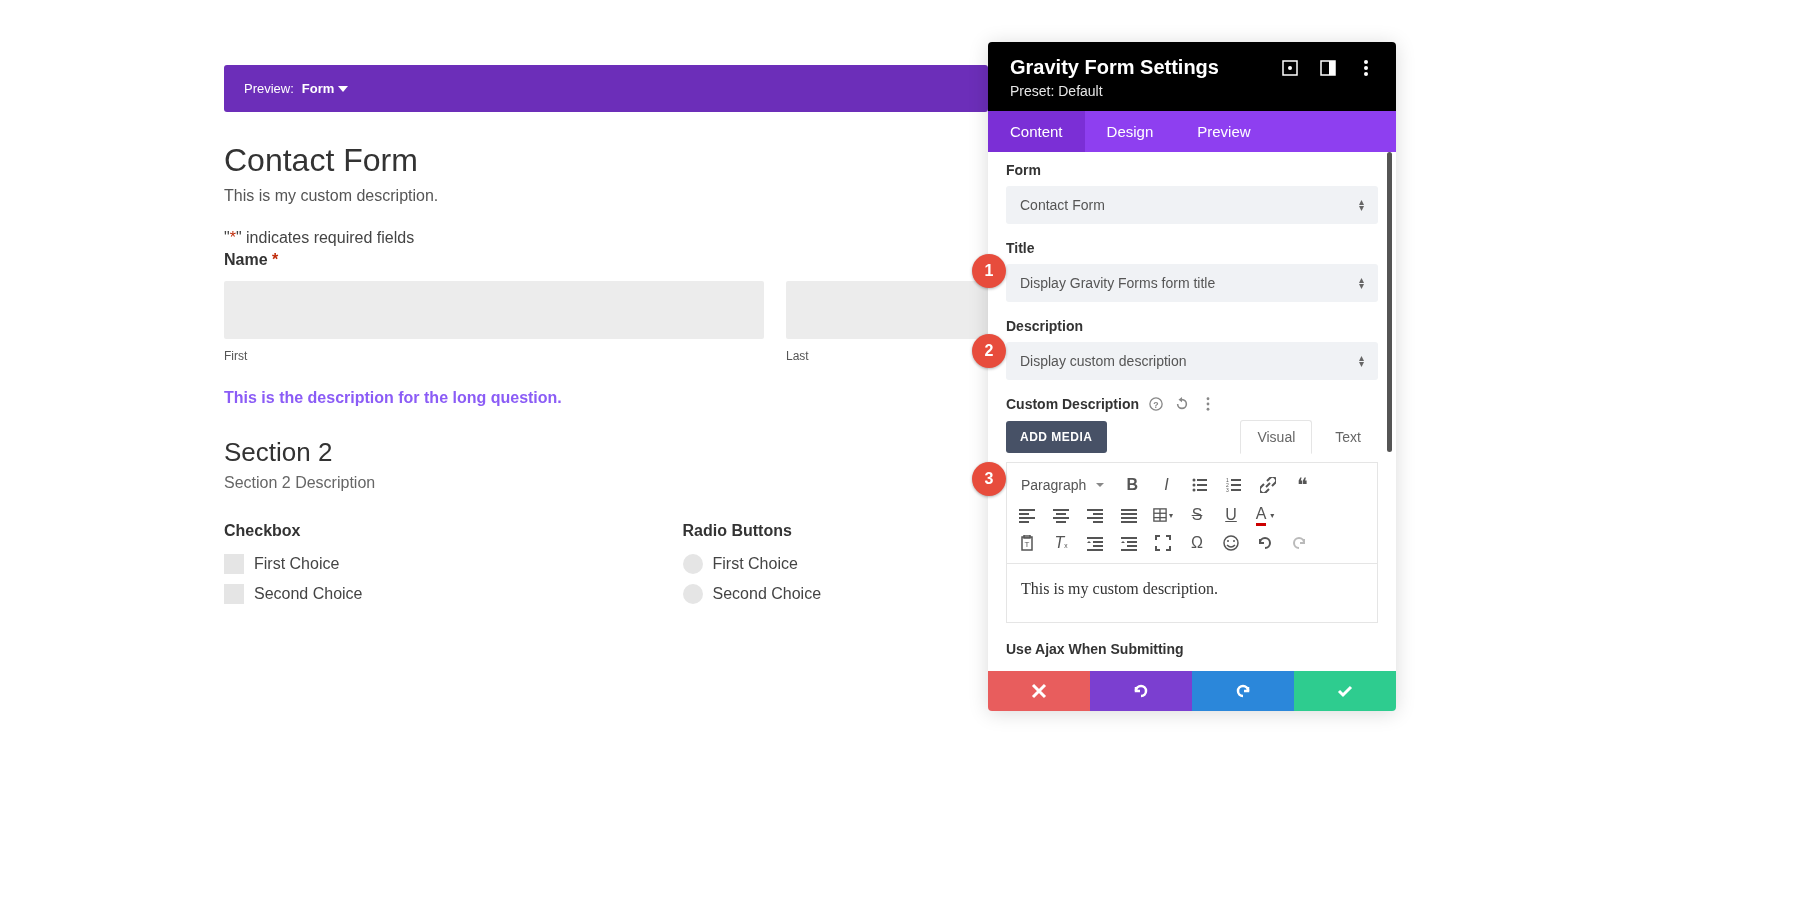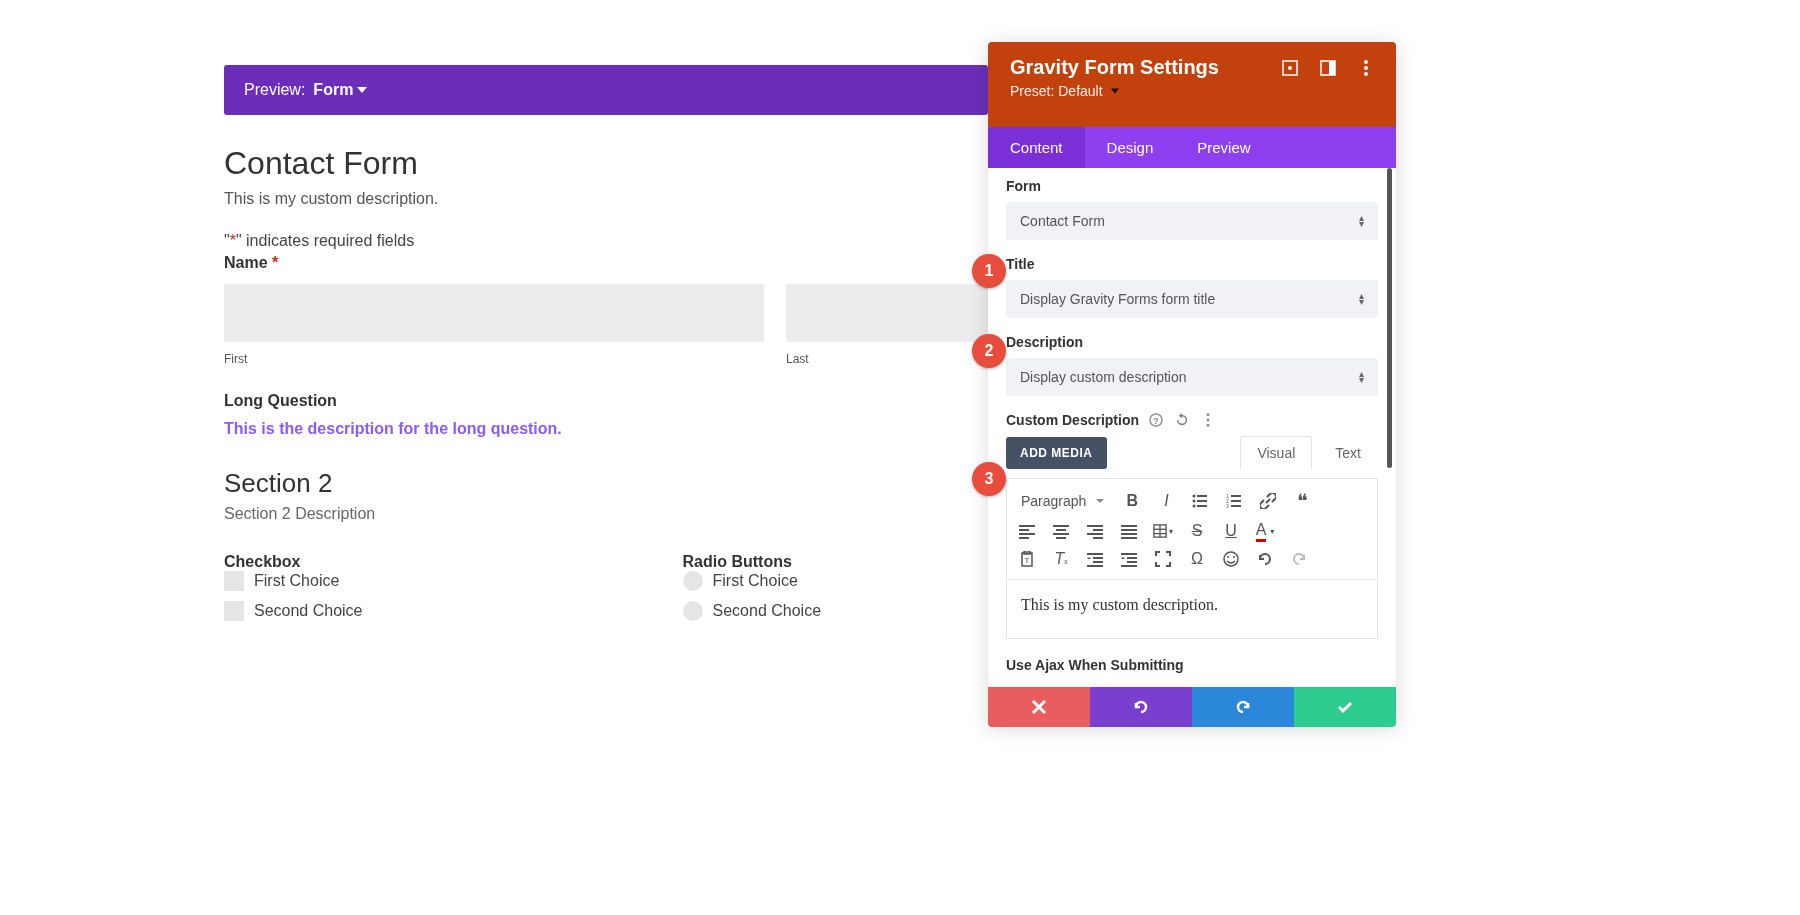--- a/index.html
+++ b/index.html
@@ -1,18 +1,18 @@
 <!DOCTYPE html>
 <html><head>
 <meta charset="utf-8">
 <style>
 * { box-sizing: border-box; margin: 0; padding: 0; }
 body { font-family: -apple-system, BlinkMacSystemFont, "Segoe UI", Helvetica, Arial, sans-serif; background: #fff; color: #333; }
 
-.preview-bar { background: #6C2EB9; color: #fff; padding: 16px 20px; margin: 65px 0 0 224px; width: 764px; border-radius: 3px; display: flex; align-items: center; font-size: 16px; }
+.preview-bar { background: #6C2EB9; color: #fff; padding: 16px 20px; margin: 65px 0 0 224px; width: 764px; border-radius: 3px; display: flex; align-items: center; font-size: 13px; }
 .preview-bar .label { margin-right: 8px; }
 .preview-bar .value { font-weight: 600; margin-right: 4px; }
 .preview-bar svg { width: 10px; height: 10px; fill: #fff; }
 
 .form-area { margin: 30px 0 0 224px; width: 1100px; }
 .form-title { font-size: 32px; font-weight: 400; color: #333; margin-bottom: 8px; }
 .form-desc { color: #555; font-size: 16px; margin-bottom: 24px; }
 .required-note { font-size: 16px; color: #444; margin-bottom: 4px; }
 .required-note .star { color: #c02b0a; }
 .field-label { font-weight: 600; font-size: 16px; color: #333; margin-bottom: 12px; }
@@ -28,28 +28,28 @@
 .q-label { font-weight: 600; font-size: 16px; margin-bottom: 10px; }
 .q-desc { color: #8b5cf6; font-size: 16px; margin-bottom: 18px; font-weight: bold; }
 .textarea { width: 540px; height: 100px; background: #ececec; border: none; border-radius: 2px; padding: 20px 18px; font-size: 16px; color: #888; }
 
 .section2 { margin-top: 30px; }
 .section2-title { font-size: 26px; font-weight: 400; margin-bottom: 6px; }
 .section2-desc { color: #666; font-size: 16px; margin-bottom: 30px; }
 
 .options-row { display: flex; gap: 320px; }
 .opt-col { }
-.opt-label { font-weight: 600; font-size: 16px; }
+.opt-label { font-weight: 600; font-size: 16px; margin-bottom: 14px; }
 .opt-item { display: flex; align-items: center; margin-bottom: 10px; font-size: 16px; color: #444; }
 .opt-item .box { width: 20px; height: 20px; background: #e5e5e5; margin-right: 10px; }
 .opt-item .circle { width: 20px; height: 20px; background: #e5e5e5; border-radius: 50%; margin-right: 10px; }
 
 
 .settings-panel { position: absolute; top: 42px; left: 988px; width: 408px; background: #fff; box-shadow: 0 2px 20px rgba(0,0,0,0.15); border-radius: 4px; overflow: hidden; }
-.sp-header { background: #c2410c; color: #fff; padding: 14px 22px 28px; display: flex; align-items: flex-start; }
+.sp-header { background: #000000; color: #fff; padding: 14px 22px 12px; display: flex; align-items: flex-start; }
 .sp-header-left { flex: 1; }
 .sp-title { font-size: 20px; font-weight: 600; margin-bottom: 4px; }
 .sp-preset { font-size: 14px; opacity: 0.9; display: flex; align-items: center; gap: 8px; }
 .sp-header-icons { display: flex; gap: 22px; align-items: center; padding-top: 4px; }
 .sp-header-icons svg { width: 16px; height: 16px; fill: #fff; }
 
 .sp-tabs { background: #8E3FF0; display: flex; }
 .sp-tab { padding: 12px 22px; color: #fff; font-size: 15px; font-weight: 500; cursor: pointer; }
 .sp-tab.active { background: #7B2FD6; }
 
@@ -118,21 +118,20 @@
       <input class="text-input" style="">
       <div class="sub-label">First</div>
     </div>
     <div class="name-col">
       <input class="text-input" style="width: 300px;">
       <div class="sub-label">Last</div>
     </div>
   </div>
 
   <div class="long-q">
-    <div class="q-label">Long Question</div>
     <div class="q-desc">This is the description for the long question.</div>
   </div>
 
   <div class="section2">
     <div class="section2-title">Section 2</div>
     <div class="section2-desc">Section 2 Description</div>
 
     <div class="options-row">
       <div class="opt-col">
         <div class="opt-label">Checkbox</div>

